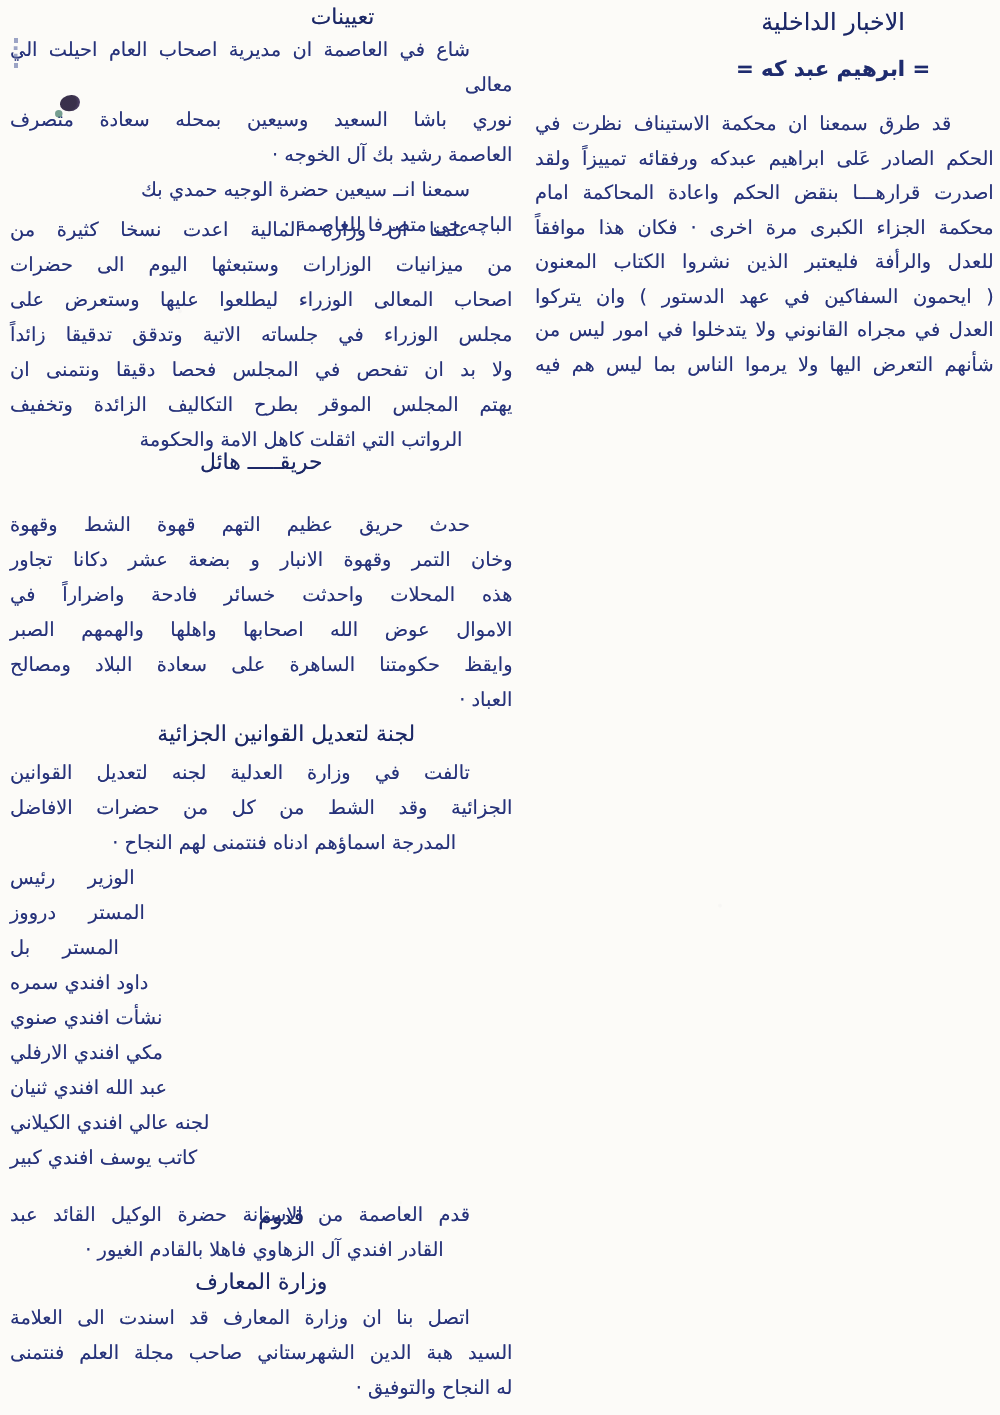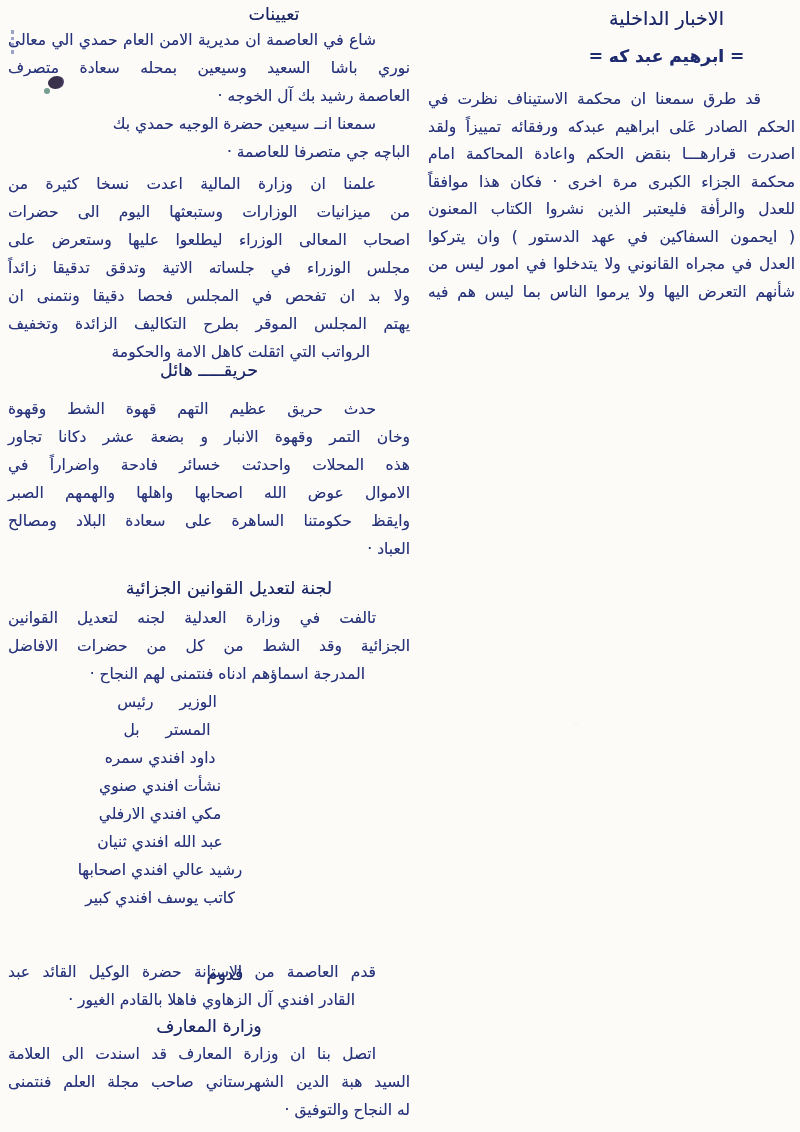--- a/index.html
+++ b/index.html
@@ -40,21 +40,21 @@
   .ind{text-indent:34px;}
   .in40{padding-right:40px;}
   .in45{padding-right:45px;}
   .in55{padding-right:55px;}
   .shift55{transform:translateX(55px);}
   .shift65{transform:translateX(65px);}
   .shift20{transform:translateX(20px);}
   .shift16{transform:translateX(16px);}
 
   
-  .members .m-row{height:28px;line-height:28px;font-size:15.5px;text-align:center;
+  .members .m-row{height:28px;line-height:28px;font-size:15.5px;text-align:left;
     padding-left:0;padding-right:84px;color:#26327a;text-shadow:0 0 .4px rgba(38,50,122,.45);}
   .members .m-row.name-only{padding-right:98px;}
   .members .m-role{margin-right:26px;}
 
   
   .blob{
     position:absolute;width:16px;height:13px;border-radius:58% 42% 55% 45%;
     background:radial-gradient(circle at 40% 45%, #241a38 0 55%, #3a2c55 75%, rgba(58,44,85,.25));
     opacity:.9;
   }
@@ -94,42 +94,42 @@
     </div>
   </div>
 
   <div id="col-left" class="col">
 
     <div class="sec" style="top:2px;">
       <div class="hdr shift65">تعيينات</div>
     </div>
 
     <div class="sec" style="top:26px;">
-      <div class="line jl ind">شاع في العاصمة ان مديرية الامن العام حمدي الي معالى</div>
+      <div class="line jl ind">شاع في العاصمة ان مديرية اصحاب العام احيلت الي معالى</div>
       <div class="line jl">نوري باشا السعيد وسيعين بمحله سعادة متصرف</div>
       <div class="line">العاصمة رشيد بك آل الخوجه ·</div>
       <div class="line ind">سمعنا انــ سيعين حضرة الوجيه حمدي بك</div>
       <div class="line">الباچه جي متصرفا للعاصمة ·</div>
     </div>
 
     <div class="sec" style="top:170px;">
       <div class="line jl ind">علمنا ان وزارة المالية اعدت نسخا كثيرة من</div>
       <div class="line jl">من ميزانيات الوزارات وستبعثها اليوم الى حضرات</div>
       <div class="line jl">اصحاب المعالى الوزراء ليطلعوا عليها وستعرض على</div>
       <div class="line jl">مجلس الوزراء في جلساته الاتية وتدقق تدقيقا زائداً</div>
       <div class="line jl">ولا بد ان تفحص في المجلس فحصا دقيقا ونتمنى ان</div>
       <div class="line jl">يهتم المجلس الموقر بطرح التكاليف الزائدة وتخفيف</div>
       <div class="line in40">الرواتب التي اثقلت كاهل الامة والحكومة</div>
     </div>
 
     <div class="sec" style="top:358px;">
       <div class="hdr">حريقـــــ هائل</div>
     </div>
 
-    <div class="sec" style="top:395px;">
+    <div class="sec" style="top:406px;">
       <div class="line jl ind">حدث حريق عظيم التهم قهوة الشط وقهوة</div>
       <div class="line jl">وخان التمر وقهوة الانبار و بضعة عشر دكانا تجاور</div>
       <div class="line jl">هذه المحلات واحدثت خسائر فادحة واضراراً في</div>
       <div class="line jl">الاموال عوض الله اصحابها واهلها والهمهم الصبر</div>
       <div class="line jl">وايقظ حكومتنا الساهرة على سعادة البلاد ومصالح</div>
       <div class="line">العباد ·</div>
     </div>
 
     <div class="sec" style="top:576px;">
       <div class="hdr shift20">لجنة لتعديل القوانين الجزائية</div>
@@ -139,36 +139,39 @@
       <div class="line jl ind">تالفت في وزارة العدلية لجنه لتعديل القوانين</div>
       <div class="line jl">الجزائية وقد الشط من كل من حضرات الافاضل</div>
       <div class="line in45">المدرجة اسماؤهم ادناه فنتمنى لهم النجاح ·</div>
     </div>
 
     <div class="sec members" style="top:688px;">
       <div class="m-row">
         <span>الوزير</span><span class="m-role">رئيس</span>
       </div>
       <div class="m-row">
+        <span>المستر</span><span class="m-role">درووز</span>
+      </div>
+      <div class="m-row">
         <span>المستر</span><span class="m-role">بل</span>
       </div>
       <div class="m-row name-only">
         <span>داود افندي سمره</span>
       </div>
       <div class="m-row name-only">
         <span>نشأت افندي صنوي</span>
       </div>
       <div class="m-row name-only">
         <span>مكي افندي الارفلي</span>
       </div>
       <div class="m-row name-only">
         <span>عبد الله افندي ثنيان</span>
       </div>
       <div class="m-row name-only">
-        <span>رشيد عالي افندي اصحابها</span>
+        <span>لجنه عالي افندي الكيلاني</span>
       </div>
       <div class="m-row name-only">
         <span>كاتب يوسف افندي كبير</span>
       </div>
     </div>
 
     <div class="sec" style="top:934px;margin-top:28px;">
       <div class="hdr shift16">قدوم</div>
     </div>
 

